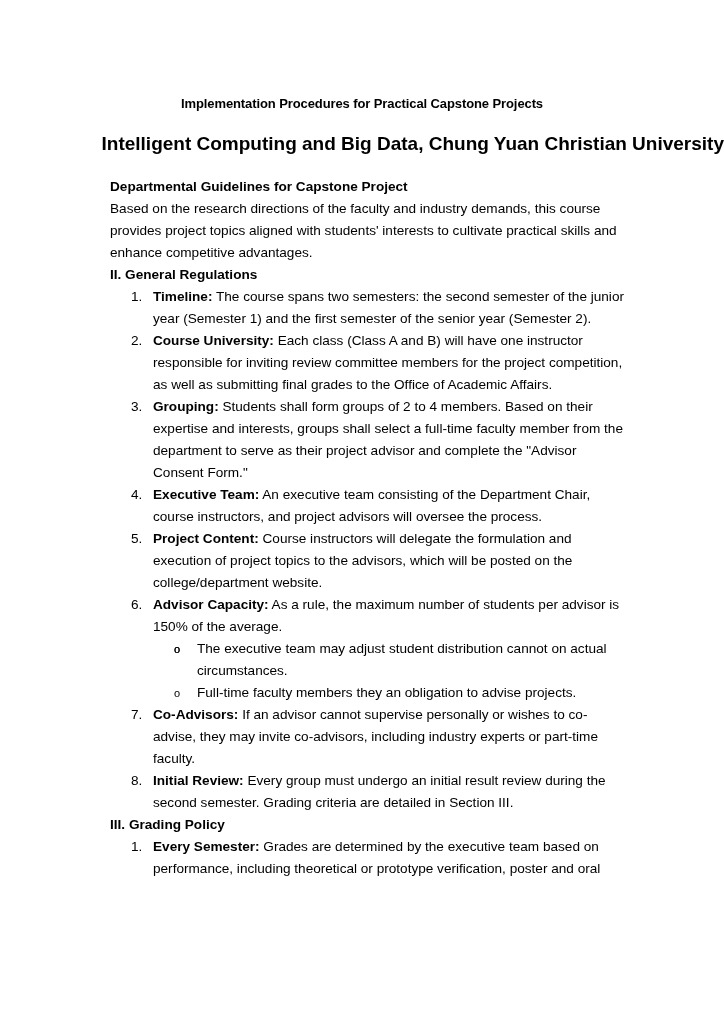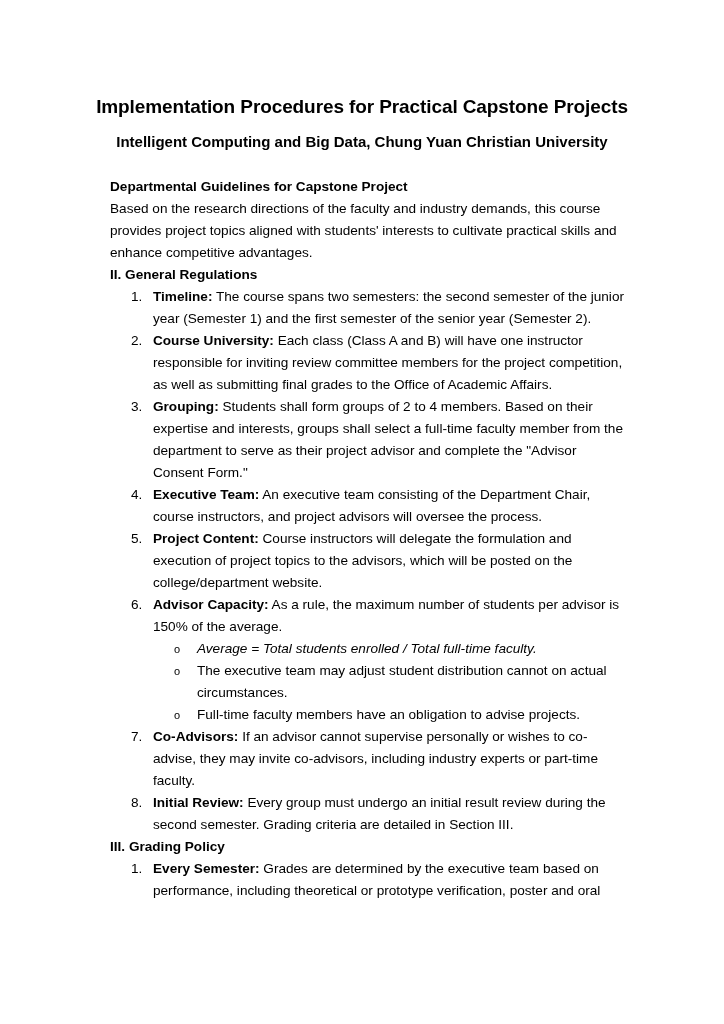--- a/index.html
+++ b/index.html
@@ -4,25 +4,25 @@
   <style>
     html, body { margin: 0; padding: 0; background: #ffffff; }
     body {
       width: 724px; height: 1024px; overflow: hidden; position: relative;
       font-family: "Liberation Sans", "DejaVu Sans", sans-serif;
       color: #000;
     }
     .page { position: absolute; left: 0; top: 0; width: 724px; height: 1024px; background: #fff; }
     .title {
       position: absolute; left: 0; width: 724px; top: 96px;
-      text-align: center; font-weight: bold; font-size: 19px; letter-spacing: -0.1px;
+      text-align: center; font-weight: bold; font-size: 13px; letter-spacing: -0.1px;
     }
     .subtitle {
       position: absolute; left: 0; width: 724px; top: 133px;
-      text-align: center; font-weight: bold; font-size: 15px;
+      text-align: right; font-weight: bold; font-size: 19px;
     }
     .body {
       position: absolute; left: 110px; top: 176px; width: 520px;
       font-size: 13.6px; line-height: 22px;
     }
     .body p { margin: 0; }
     .h { font-weight: bold; }
     ol.items { margin: 0; padding: 0; list-style: none; }
     ol.items > li { position: relative; padding-left: 43px; }
     ol.items > li .num { position: absolute; left: 21px; top: 0; }
@@ -46,23 +46,23 @@
 
     <p class="h">II. General Regulations</p>
     <ol class="items">
       <li><span class="num">1.</span><b>Timeline:</b><span> The course spans two semesters: the second semester of the junior year (Semester 1) and the first semester of the senior year (Semester 2).</span></li>
       <li><span class="num">2.</span><b>Course University:</b><span> Each class (Class A and B) will have one instructor responsible for inviting review committee members for the project competition, as well as submitting final grades to the Office of Academic Affairs.</span></li>
       <li><span class="num">3.</span><b>Grouping:</b><span> Students shall form groups of 2 to 4 members. Based on their expertise and interests, groups shall select a full-time faculty member from the department to serve as their project advisor and complete the "Advisor Consent Form."</span></li>
       <li><span class="num">4.</span><b>Executive Team:</b><span> An executive team consisting of the Department Chair, course instructors, and project advisors will oversee the process.</span></li>
       <li><span class="num">5.</span><b>Project Content:</b><span> Course instructors will delegate the formulation and execution of project topics to the advisors, which will be posted on the college/department website.</span></li>
       <li><span class="num">6.</span><b>Advisor Capacity:</b><span> As a rule, the maximum number of students per advisor is 150% of the average.</span>
         <ul class="sub">
-          <li><span class="bullet">o</span><span class="it">Average = Total students enrolled / Total full-time faculty.</span></li>
+          <li><span class="bullet">o</span></li>
           <li><span class="bullet">o</span><span>The executive team may adjust student distribution cannot on actual circumstances.</span></li>
-          <li><span class="bullet">o</span><span>Full-time faculty members have an obligation to advise projects.</span></li>
+          <li><span class="bullet">o</span><span>Full-time faculty members they an obligation to advise projects.</span></li>
         </ul>
       </li>
       <li><span class="num">7.</span><b>Co-Advisors:</b><span> If an advisor cannot supervise personally or wishes to co-advise, they may invite co-advisors, including industry experts or part-time faculty.</span></li>
       <li><span class="num">8.</span><b>Initial Review:</b><span> Every group must undergo an initial result review during the second semester. Grading criteria are detailed in Section III.</span></li>
     </ol>
 
     <p class="h">III. Grading Policy</p>
     <ol class="items">
       <li><span class="num">1.</span><b>Every Semester:</b><span> Grades are determined by the executive team based on performance, including theoretical or prototype verification, poster and oral</span></li>
     </ol>

